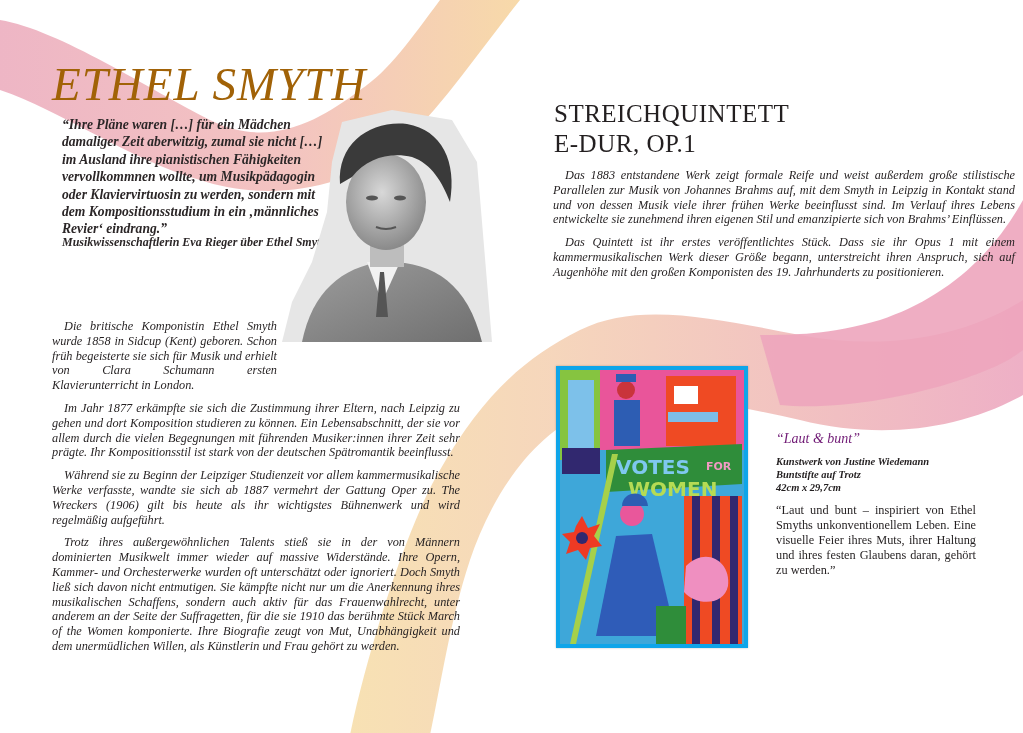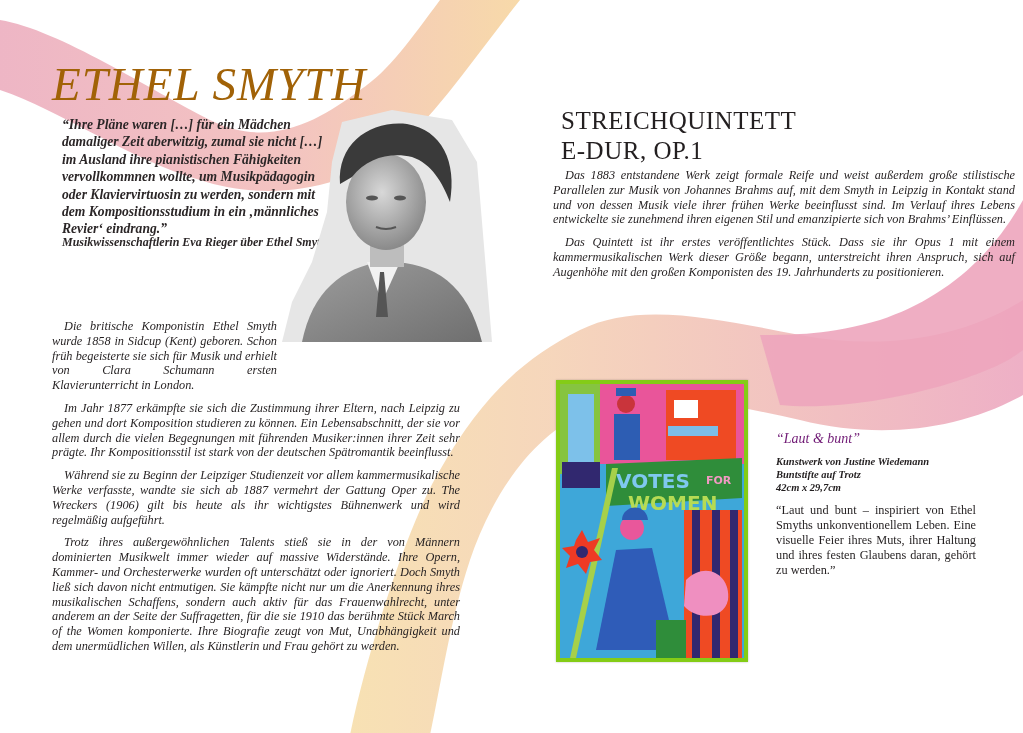--- a/index.html
+++ b/index.html
@@ -29,28 +29,28 @@
   .portrait { left:282px; top:102px; width:210px; height:240px; }
 
   .body-left { left:52px; top:319px; width:408px; }
   .para {
     margin:0 0 8px 0; font-size:12.3px; line-height:14.8px; text-align:justify;
     text-indent:12px; color:#231f20;font-style:italic;
   }
   .p1 { width:225px; }
 
   .h2 {
-    left:553px; top:98px; margin:8px; font-weight:normal;
+    left:553px; top:98px; margin:1px; font-weight:normal;
     font-size:25px; line-height:30px; letter-spacing:0.5px; color:#231f20;
   }
   .body-right { left:553px; top:168px; width:462px; }
 
   .artwork {
-    left:556px; top:380px; width:192px; height:282px;
-    background:#84cc16; box-shadow:0 0 2px rgba(0,0,0,0.25);
+    left:556px; top:366px; width:192px; height:282px;
+    background:#0ea5e9; box-shadow:0 0 2px rgba(0,0,0,0.25);
   }
   .artwork svg { display:block; }
 
   .caption { left:776px; top:430px; width:200px; }
   .cap-title { margin:0 0 8px 0; font-style:italic; font-size:14px; line-height:17px; color:#701a75; }
   .cap-meta { margin:0 0 8px 0; font-style:italic; font-weight:bold; font-size:10.5px; line-height:13.2px; color:#231f20; }
   .cap-meta span { display:block; }
   .cap-quote { margin:0; font-size:12.3px; line-height:15px; text-align:justify; color:#231f20; }
 </style>
 </head>

